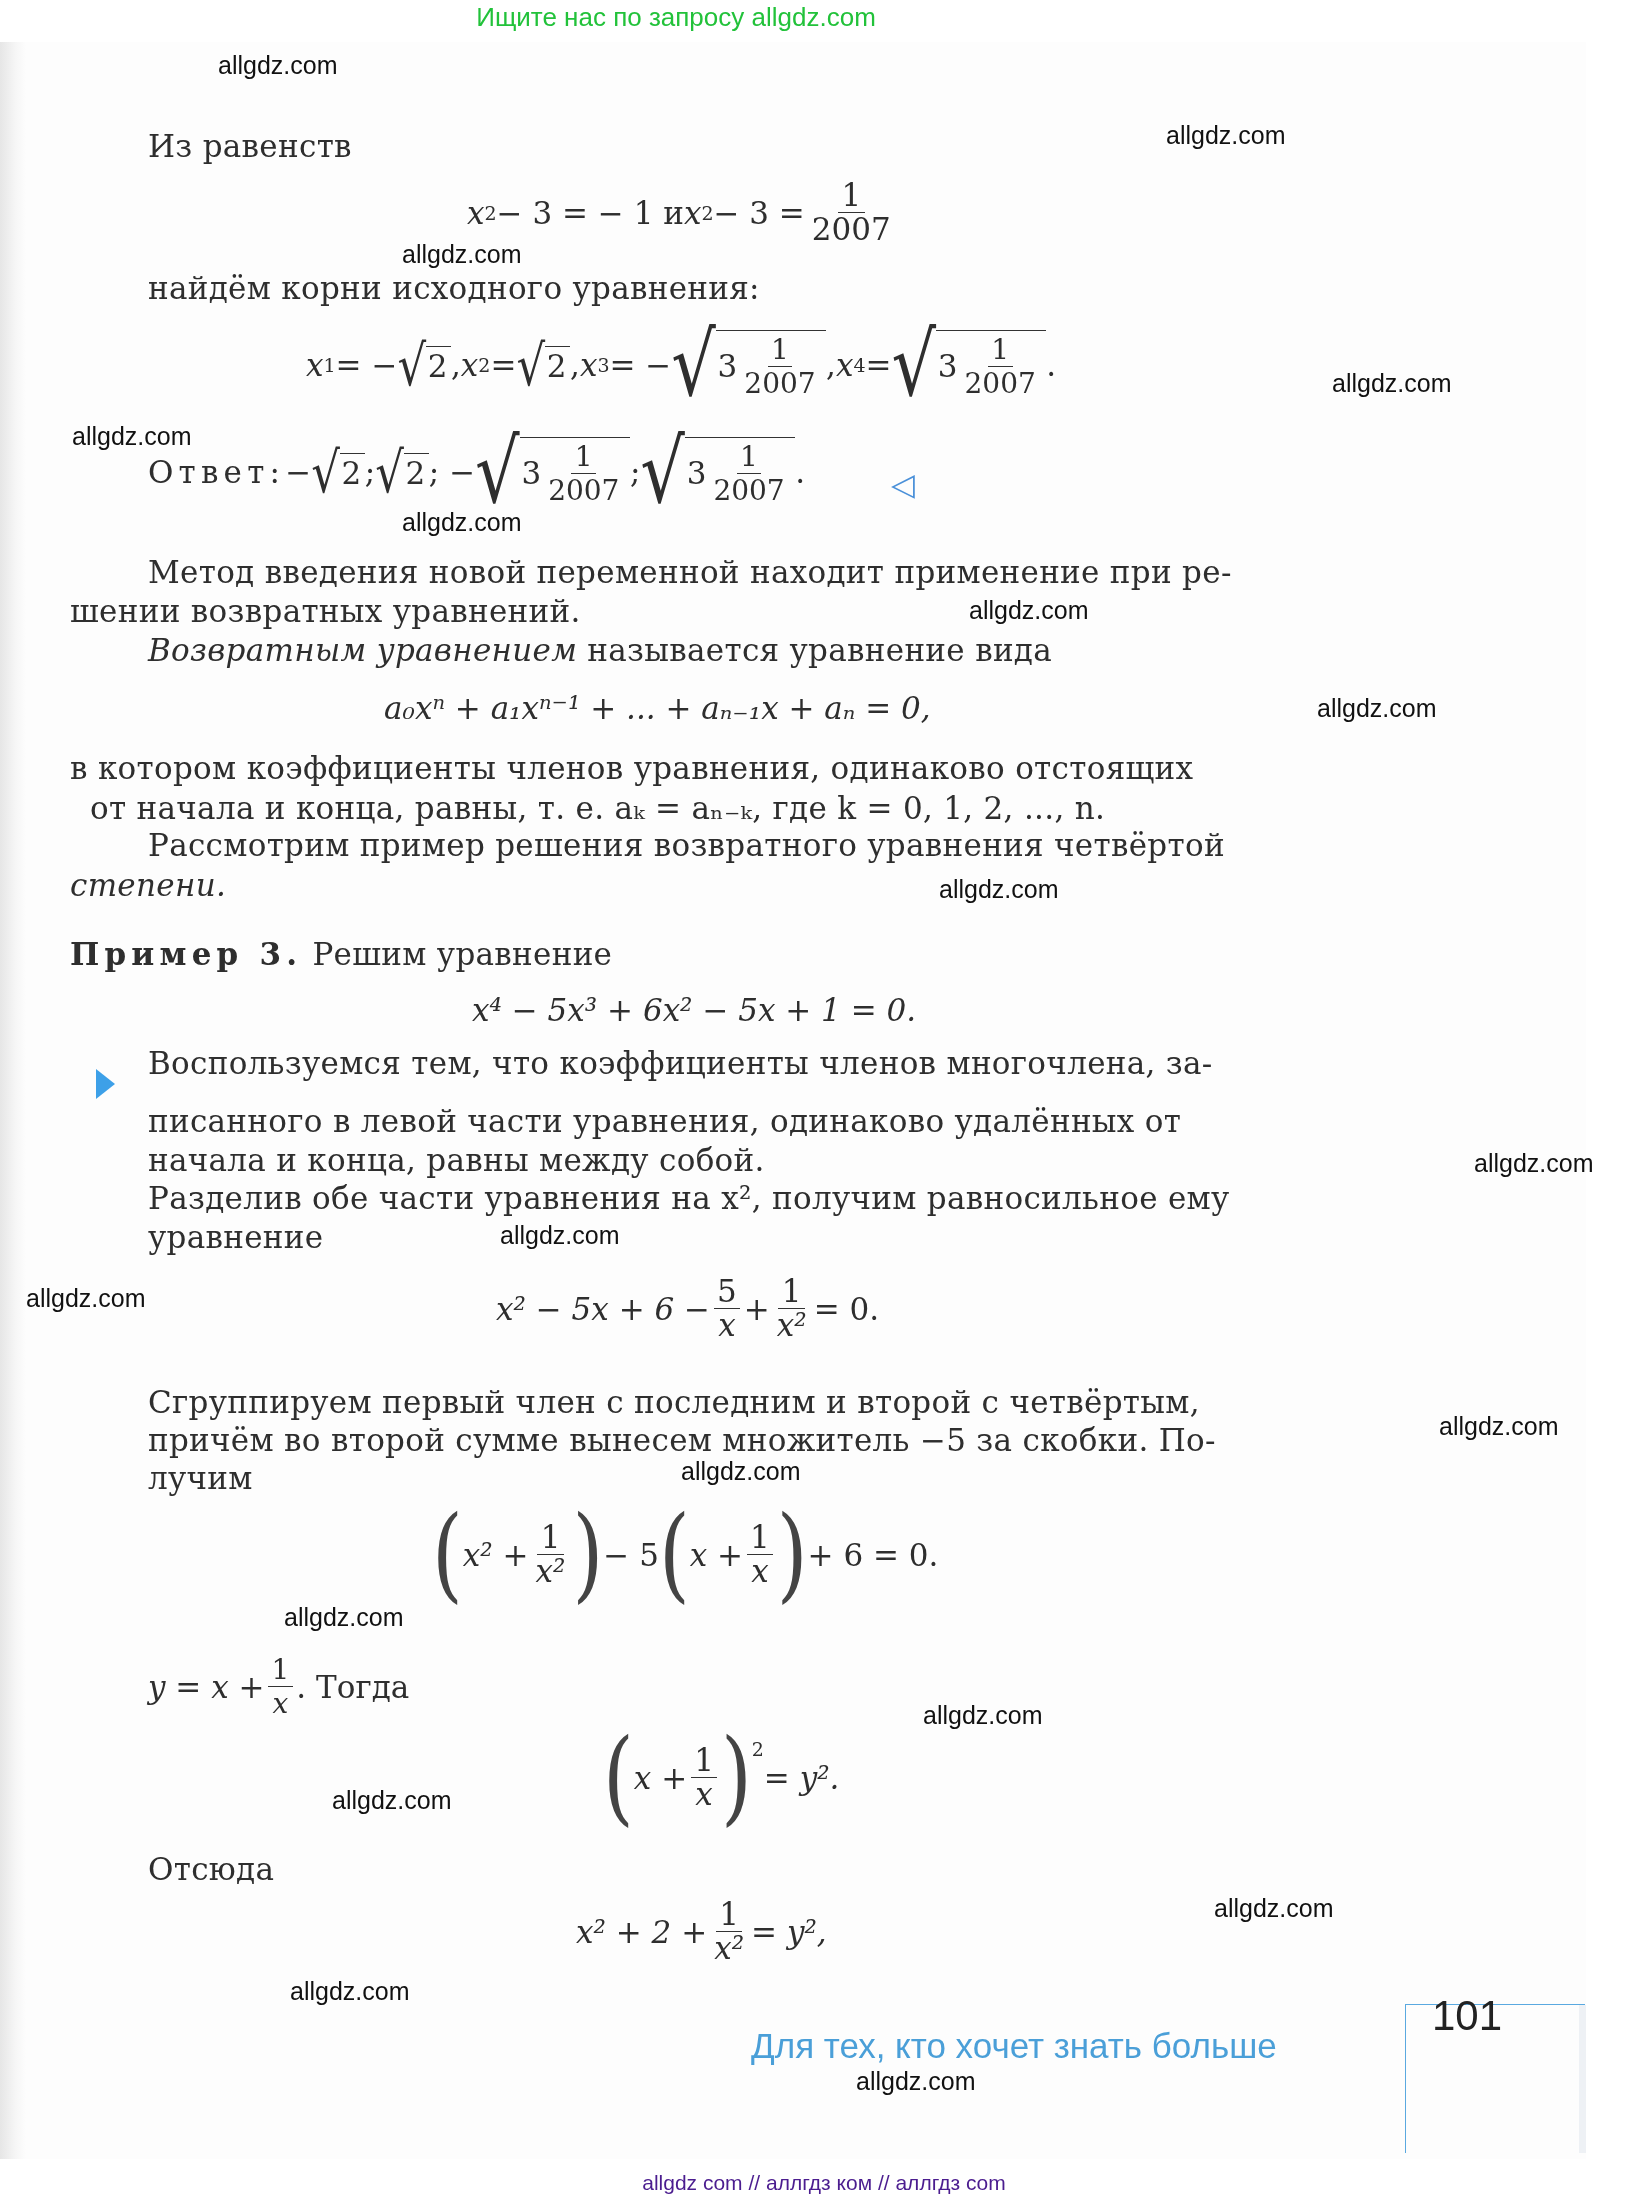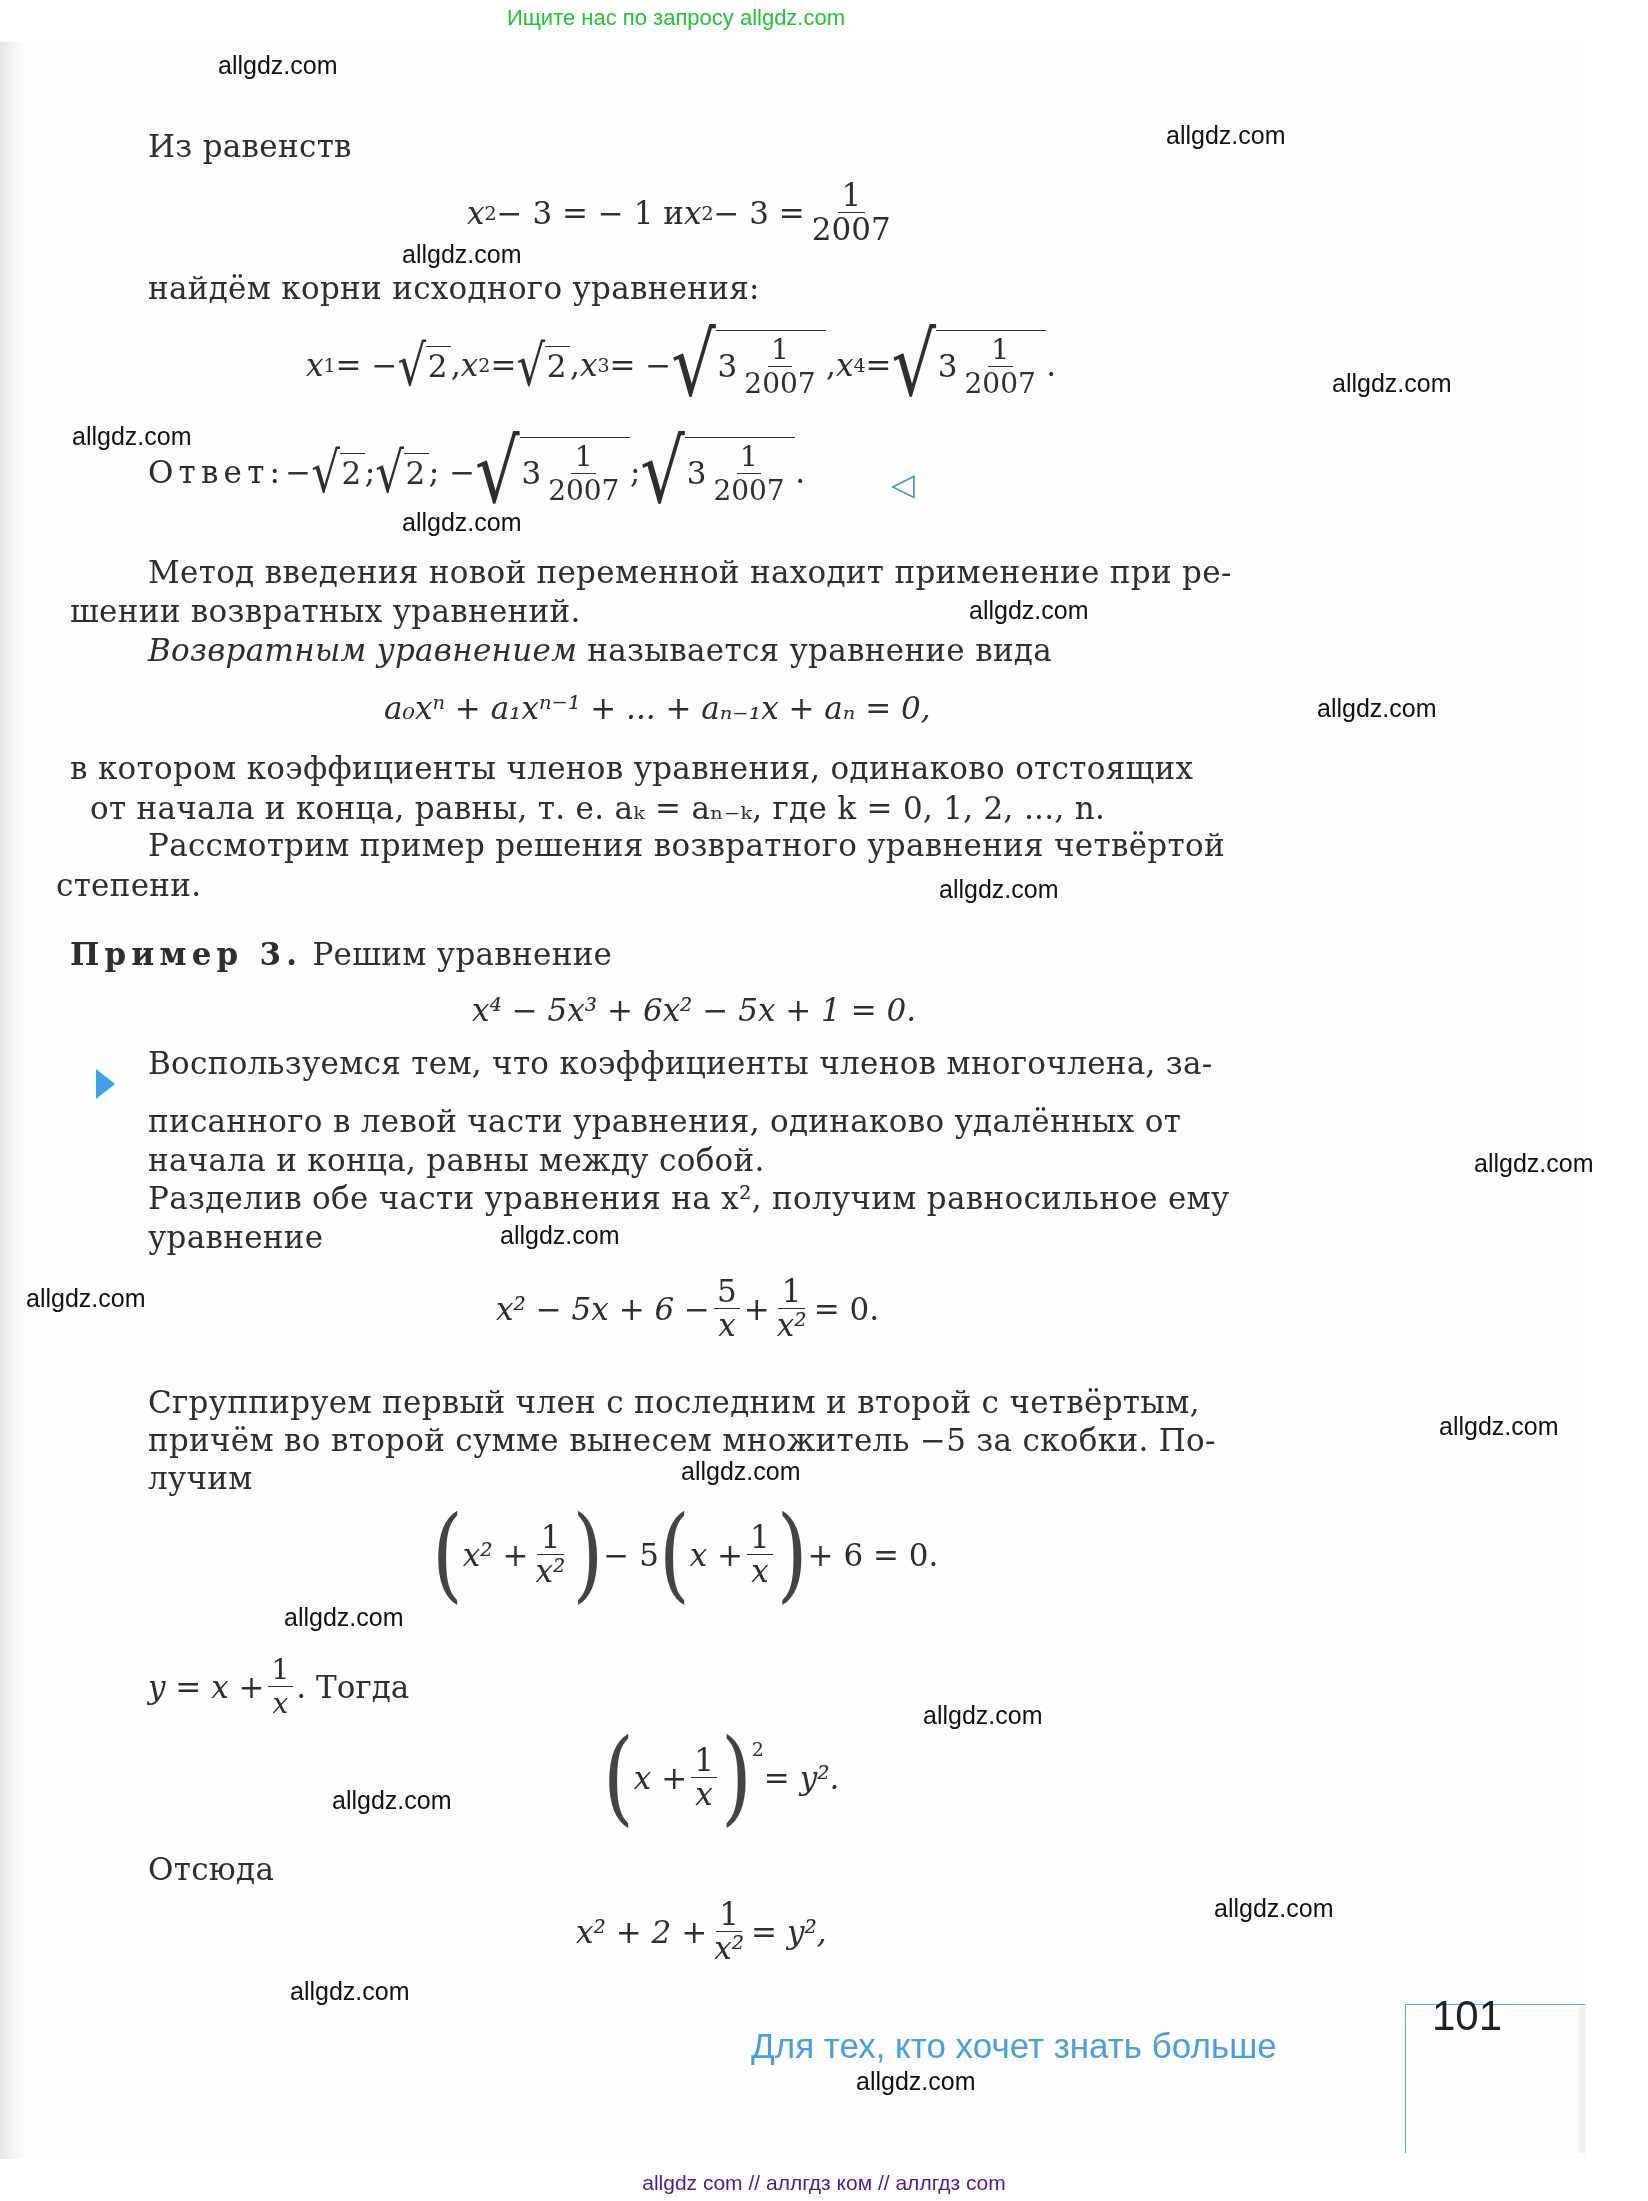--- a/index.html
+++ b/index.html
@@ -5,21 +5,21 @@
   html, body { margin: 0; padding: 0; }
   body {
     width: 1648px; height: 2201px; position: relative; overflow: hidden;
     background: #ffffff;
     font-family: "DejaVu Serif", serif;
     color: #2e2e2e;
   }
   .top-banner {
     position: absolute; left: 0; top: 0; width: 1352px; height: 38px;
     text-align: center; line-height: 35px;
-    font-family: "Liberation Sans", sans-serif; font-size: 22px; color: #22c23a;
+    font-family: "Liberation Sans", sans-serif; font-size: 26px; color: #22c23a;
   }
   .page {
     position: absolute; left: 0; top: 42px; width: 1586px; height: 2117px;
     background: #fdfdfd;
   }
   .page-edge {
     position: absolute; left: 0; top: 42px; width: 26px; height: 2117px;
     background: linear-gradient(to right, #e6e6e6, #f6f6f6 60%, #fdfdfd);
   }
   .bottom-banner {
@@ -190,21 +190,21 @@
   <span class="it">Возвратным уравнением</span><span> называется уравнение вида</span>
 </div>
 
 <div class="math it" style="left:384px; top:690px;">
     <i>a₀xⁿ + a₁xⁿ⁻¹ + ... + aₙ₋₁x + aₙ = 0,</i>
   </div>
 
 <div class="txt" style="left:70px; top:749px;">в котором коэффициенты членов уравнения, одинаково отстоящих</div>
 <div class="txt" style="left:70px; top:789px;margin-left:20px;">от начала и конца, равны, т. е. aₖ = aₙ₋ₖ, где k = 0, 1, 2, ..., n.</div>
 <div class="txt" style="left:148px; top:826px;">Рассмотрим пример решения возвратного уравнения четвёртой</div>
-<div class="txt" style="left:56px; top:866px;">степени.</div>
+<div class="txt" style="left:70px; top:866px;font-style:italic;">степени.</div>
 
 <div class="txt" style="left:70px; top:935px;">
   <span class="spaced" style="font-weight:bold;">Пример 3.</span><span> Решим уравнение</span>
 </div>
 <div class="math" style="left:472px; top:992px;">
     <i>x⁴ − 5x³ + 6x² − 5x + 1 = 0.</i>
   </div>
 
 <div class="blue-tri" style="left:96px; top:1069px;"></div>
 <div class="txt" style="left:148px; top:1044px;">Воспользуемся тем, что коэффициенты членов многочлена, за-</div>

